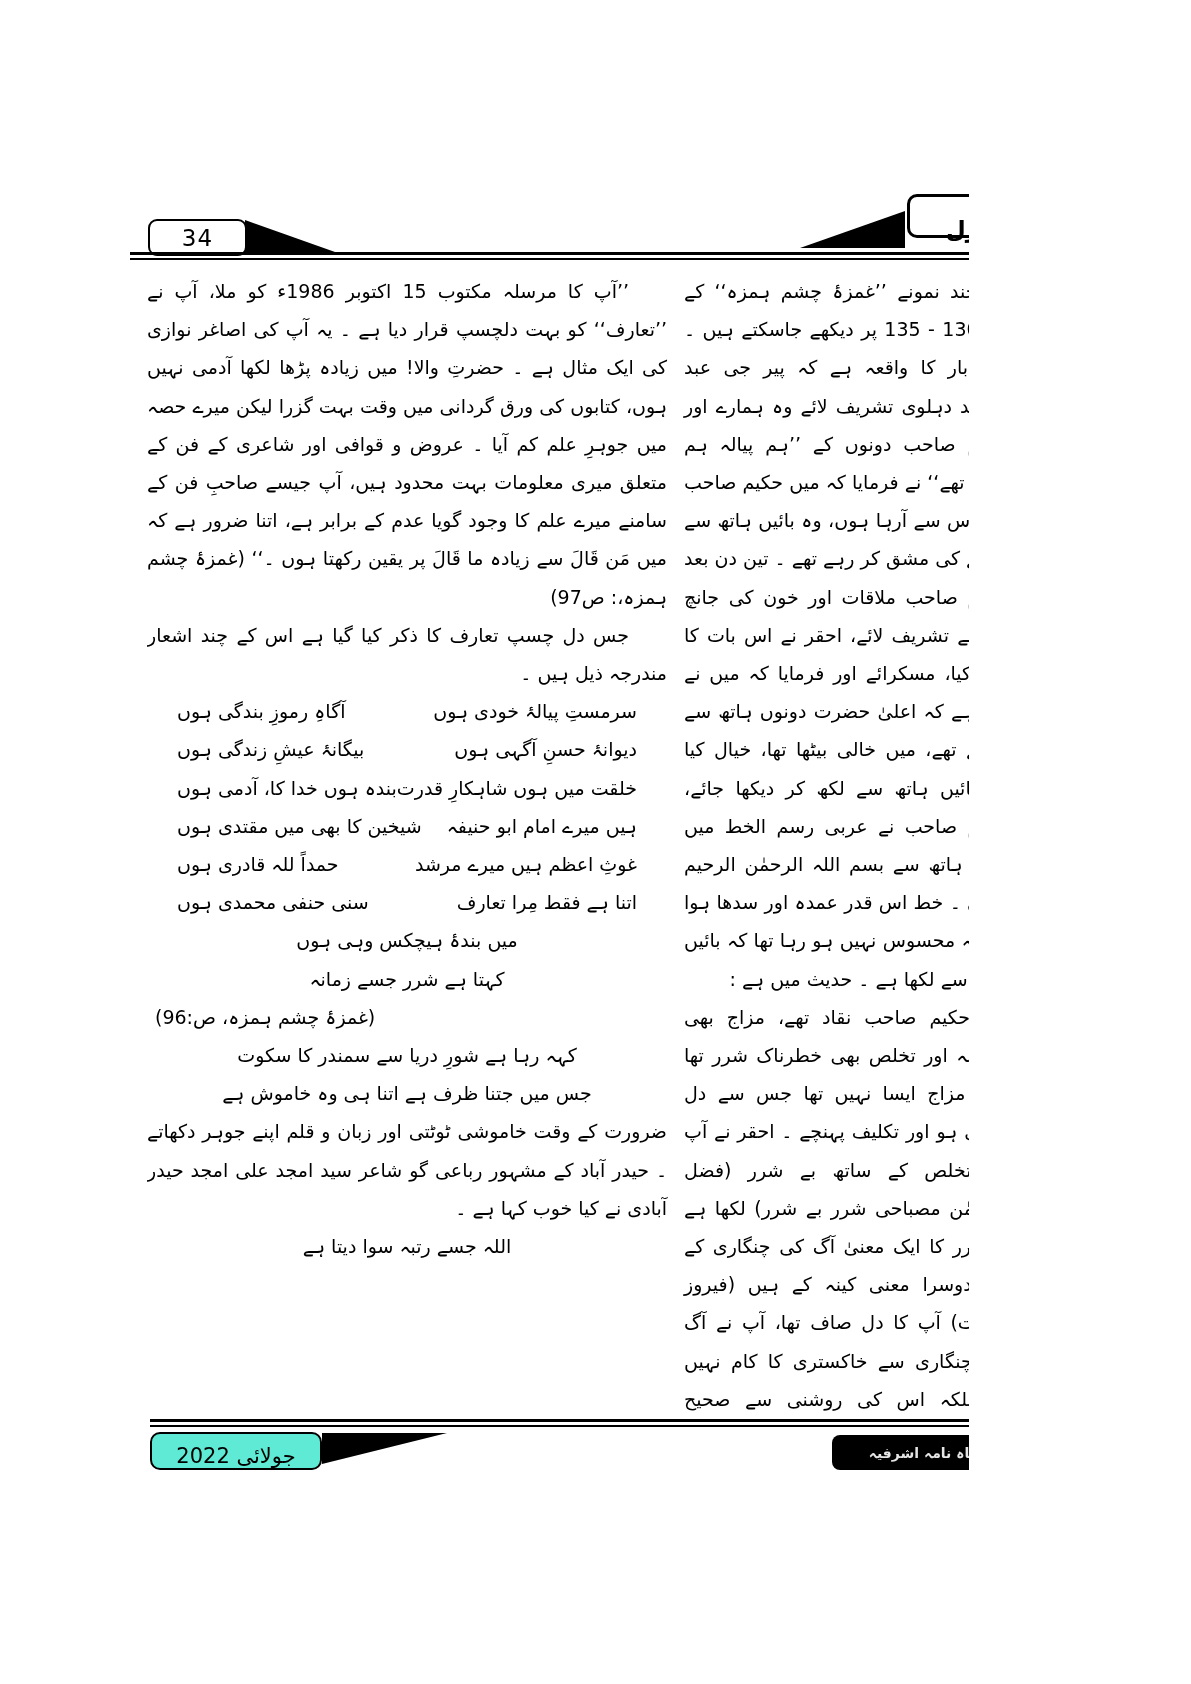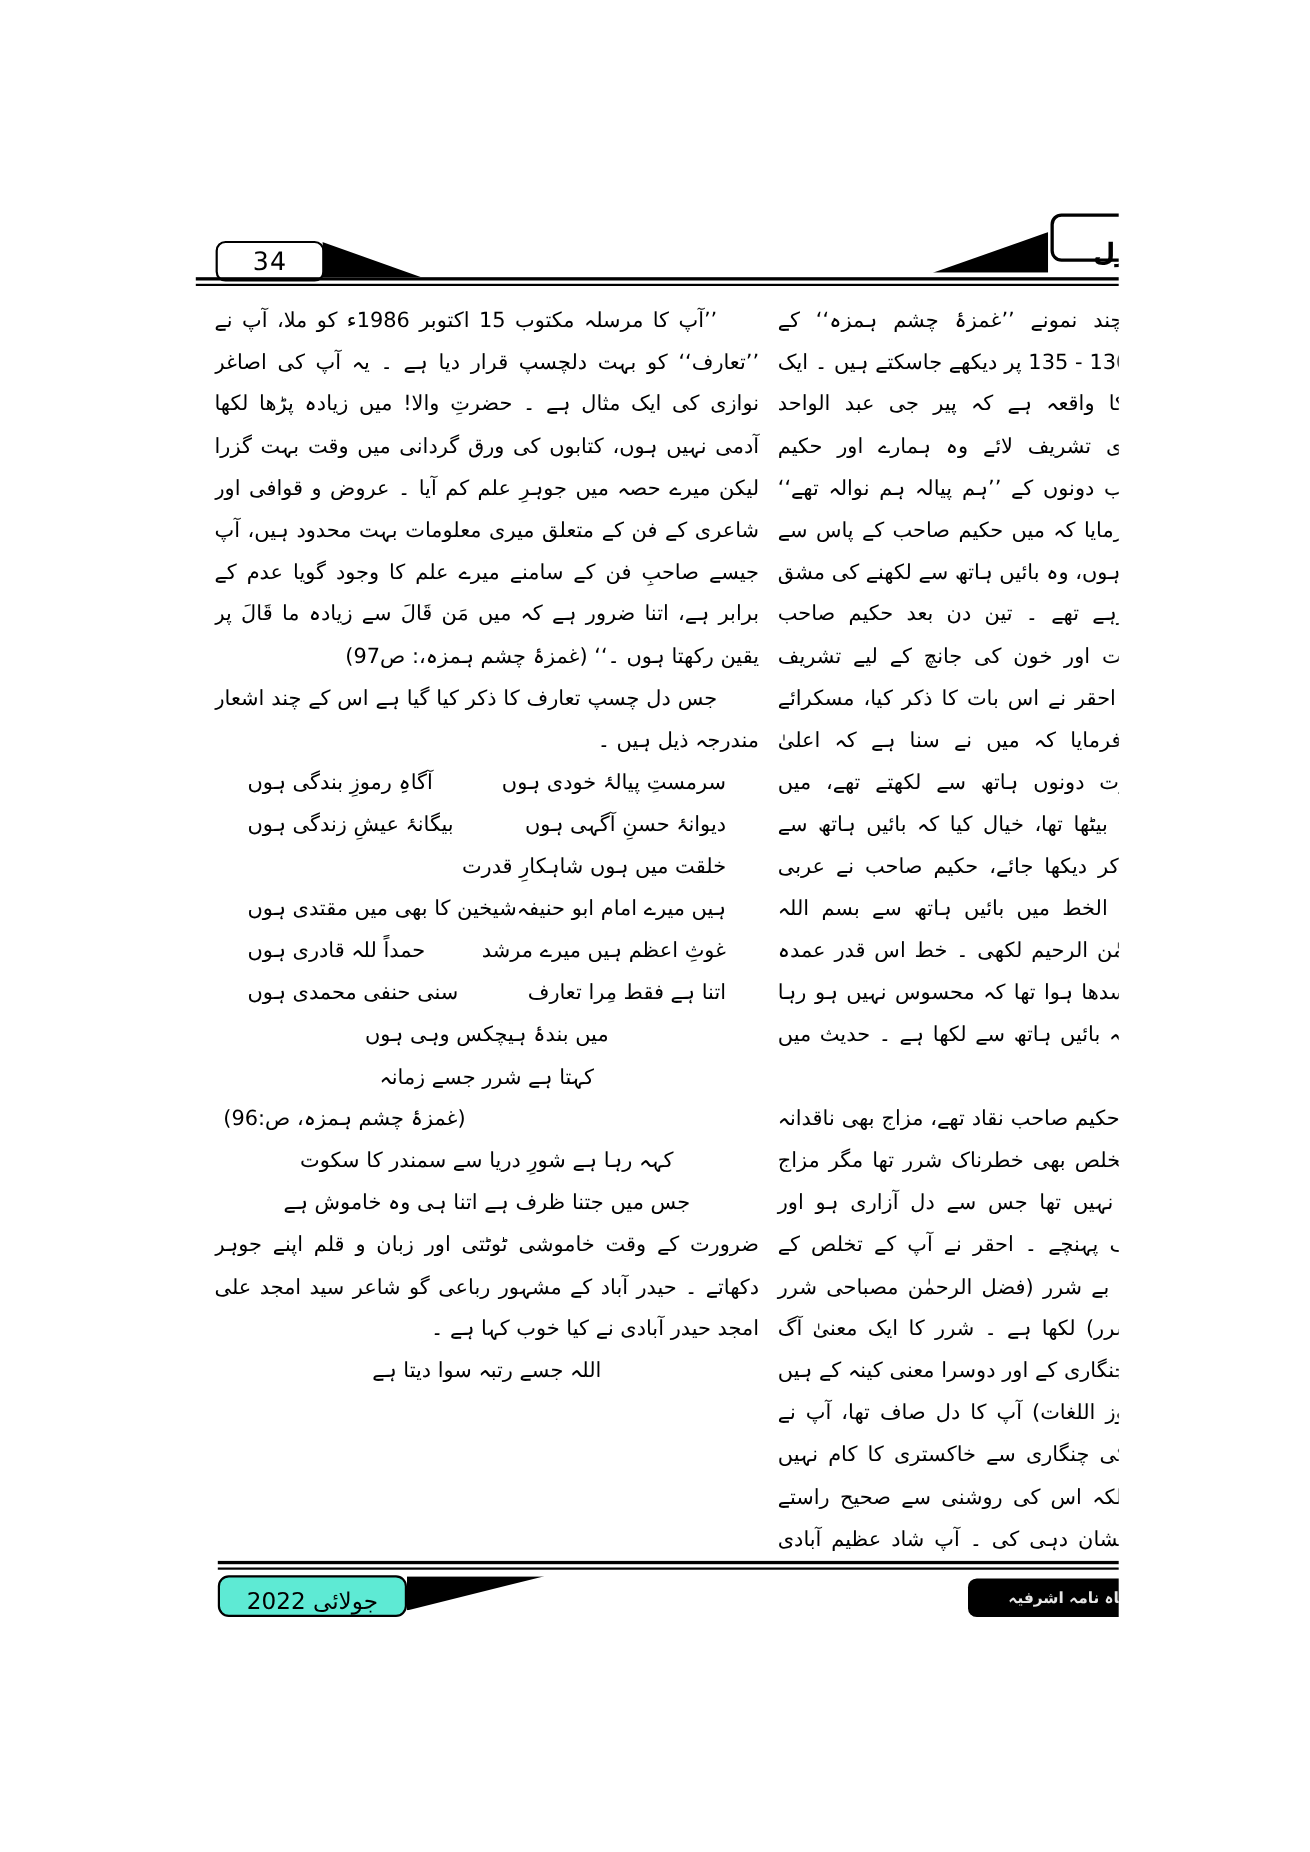--- a/index.html
+++ b/index.html
@@ -1,18 +1,18 @@
 <!DOCTYPE html>
 <html lang="ur"><head>
 <meta charset="utf-8">
 <style>
   html,body{margin:0;padding:0;background:#fff;}
   .page{
     position:relative;width:969px;height:1684px;background:#ffffff;color:#000;
-    font-family:"DejaVu Sans", sans-serif;overflow:hidden;margin-left:48px;
+    font-family:"DejaVu Sans", sans-serif;overflow:hidden;
   }
   
   .num-box{
     position:absolute;left:148px;top:219px;width:95px;height:33px;
     border:2.5px solid #000;border-radius:9px;background:#fff;
     display:flex;align-items:center;justify-content:center;
     font-size:23px;letter-spacing:1px;
   }
   .hdr-tri-left{
     position:absolute;left:245px;top:220px;width:90px;height:32px;background:#000;
@@ -92,20 +92,21 @@
         <div class="couplet">
           <span class="hemi">سرمستِ پیالۂ خودی ہوں</span>
           <span class="hemi">آگاہِ رموزِ بندگی ہوں</span>
         </div>
         <div class="couplet">
           <span class="hemi">دیوانۂ حسنِ آگہی ہوں</span>
           <span class="hemi">بیگانۂ عیشِ زندگی ہوں</span>
         </div>
         <div class="couplet">
           <span class="hemi">خلقت میں ہوں شاہکارِ قدرت</span>
+          <span class="hemi">بندہ ہوں خدا کا، آدمی ہوں</span>
         </div>
         <div class="couplet">
           <span class="hemi">ہیں میرے امام ابو حنیفہ</span>
           <span class="hemi">شیخین کا بھی میں مقتدی ہوں</span>
         </div>
         <div class="couplet">
           <span class="hemi">غوثِ اعظم ہیں میرے مرشد</span>
           <span class="hemi">حمداً للہ قادری ہوں</span>
         </div>
         <div class="couplet">

